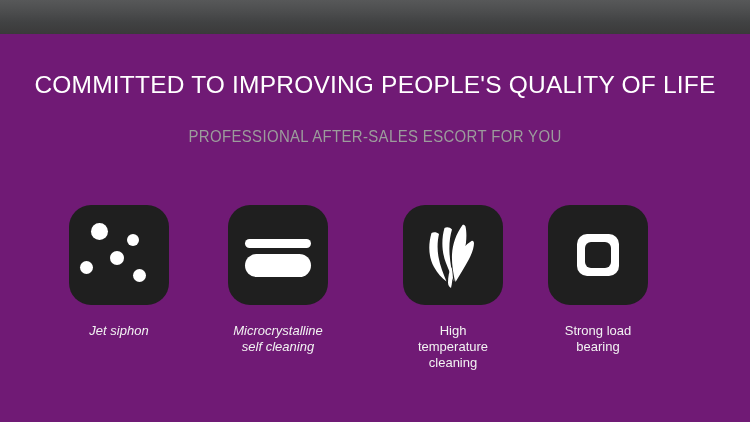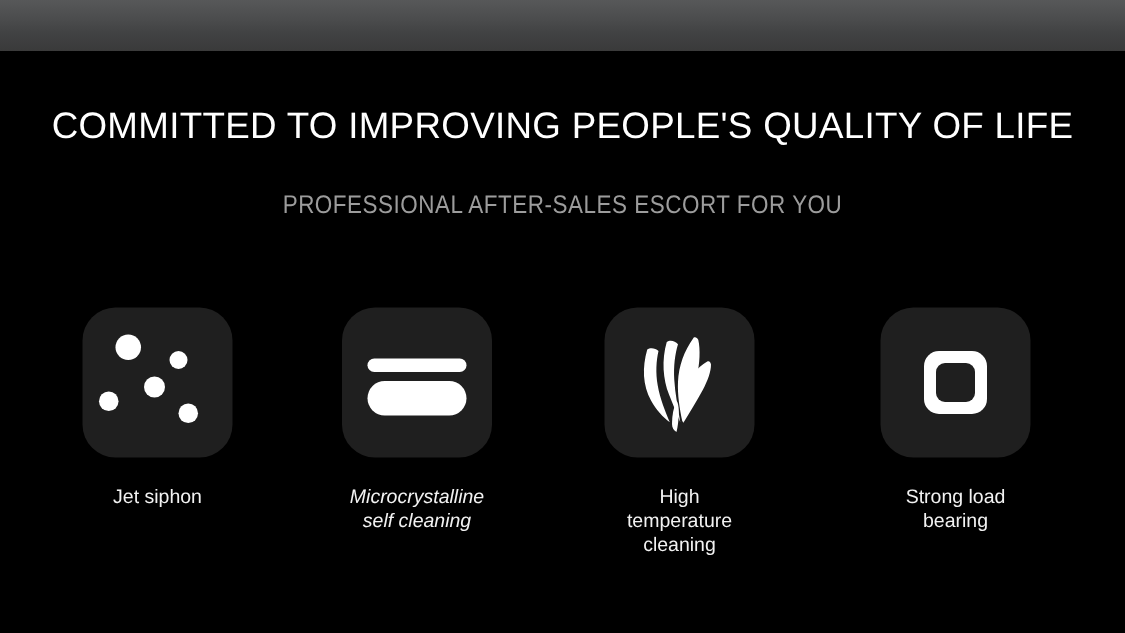--- a/index.html
+++ b/index.html
@@ -10,21 +10,21 @@
   }
   body {
     font-family: "Liberation Sans", sans-serif;
     -webkit-font-smoothing: antialiased;
   }
 
   .banner {
     position: relative;
     width: 750px;
     height: 422px;
-    background: #000000;
+    background: #701a75;
     overflow: hidden;
   }
 
   
   .top-sheen {
     position: absolute;
     left: 0;
     top: 0;
     width: 750px;
     height: 34px;
@@ -70,24 +70,24 @@
     top: 205px;
     width: 660px;
     height: 165px;
   }
 
   .feature {
     position: absolute;
     top: 0;
     width: 100px;
   }
-  .feature.f0 { left: 2px; }
+  .feature.f0 { left: 16px; font-style: italic; }
   .feature.f1 { left: 175px; font-style: italic; }
   .feature.f2 { left: 350px; }
-  .feature.f3 { left: 534px; }
+  .feature.f3 { left: 495px; }
 
   .tile {
     position: relative;
     width: 100px;
     height: 100px;
     border-radius: 22px;
     background: #1f1f1f;
     overflow: hidden;
   }
 

